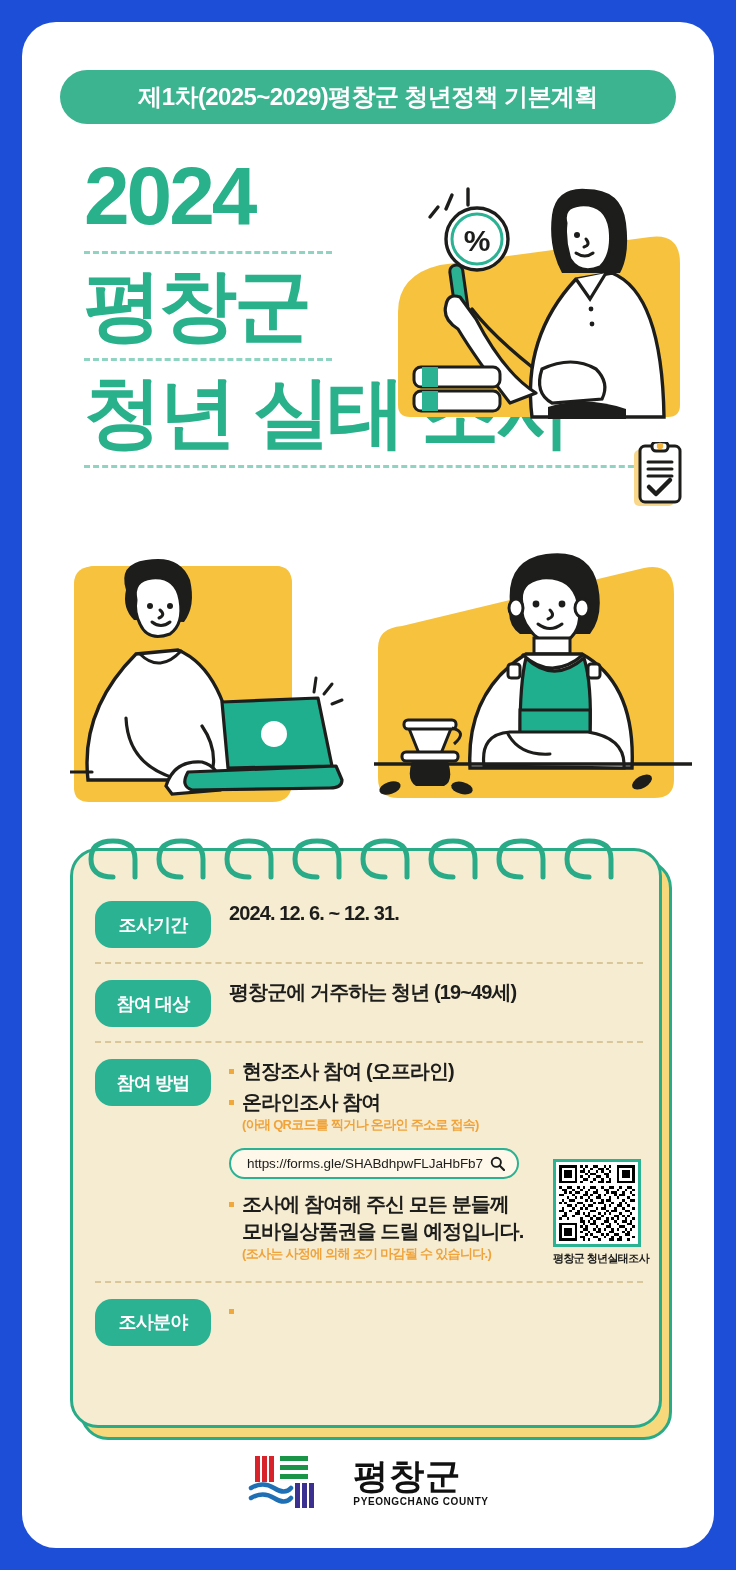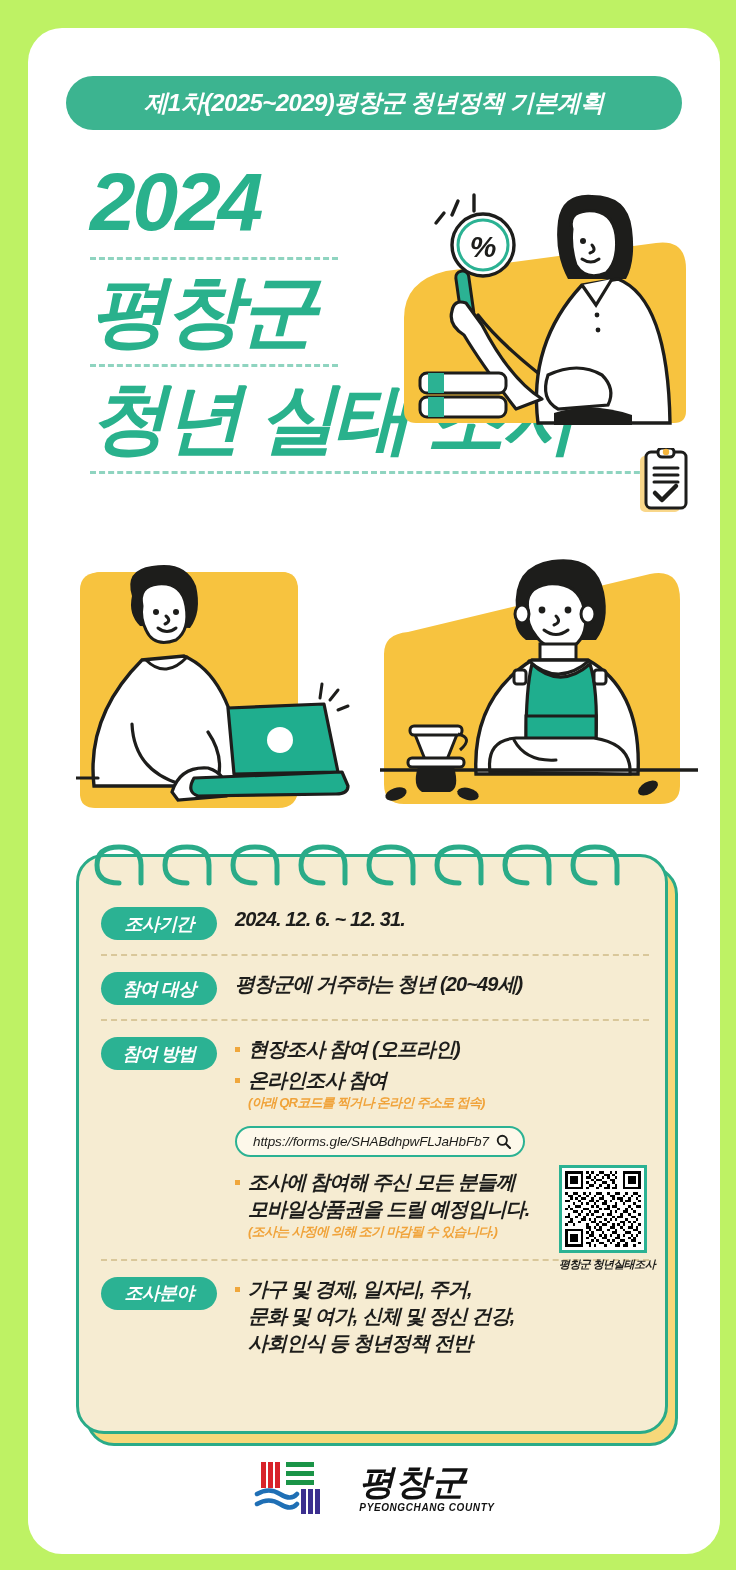--- a/index.html
+++ b/index.html
@@ -5,23 +5,22 @@
   * { box-sizing: border-box; margin: 0; padding: 0; }
   html, body {
     width: 736px; height: 1570px;
     font-family: "Liberation Sans", sans-serif;
     background: #2bb293;
     overflow: hidden;
   }
   #poster {
     position: relative;
     width: 736px; height: 1570px;
-    background: #bef264;
-    padding: 28px;
-    font-style: italic;
+    background: #1d4ed8;
+    padding: 22px;
   }
   #panel {
     position: relative;
     width: 692px; height: 1526px;
     background: #ffffff;
     border-radius: 34px;
     overflow: hidden;
   }
 
   
@@ -99,21 +98,21 @@
 
   
   .rows {
     position: absolute; left: 0; top: 34px;
     width: 592px; padding: 0 22px;
   }
   .row { display: flex; align-items: flex-start; padding: 14px 0 14px 0; }
   .row + .row { border-top: 2px dashed #d9c79a; }
   .pill {
     flex: 0 0 auto;
-    min-width: 116px; height: 33px;
+    min-width: 116px; height: 47px;
     background: #2bb293;
     border-radius: 17px;
     display: flex; align-items: center; justify-content: center;
     color: #ffffff; font-size: 18px; font-weight: bold;
     letter-spacing: -0.8px; white-space: nowrap;
     padding: 0 12px;
     margin-top: 2px;
   }
   .rowbody { margin-left: 18px; flex: 1 1 auto; padding-top: 1px; }
   .maintext {
@@ -338,21 +337,21 @@
           <div class="row">
             <div class="pill">조사기간</div>
             <div class="rowbody">
               <div class="maintext">2024. 12. 6. ~ 12. 31.</div>
             </div>
           </div>
 
           <div class="row">
             <div class="pill">참여 대상</div>
             <div class="rowbody">
-              <div class="maintext">평창군에 거주하는 청년 (20~49세)</div>
+              <div class="maintext">평창군에 거주하는 청년 (19~49세)</div>
             </div>
           </div>
 
           <div class="row">
             <div class="pill">참여 방법</div>
             <div class="rowbody">
 
               <div class="bullet-line">
                 <span class="bdot"></span>
                 <span class="maintext">현장조사 참여 (오프라인)</span>
@@ -385,25 +384,20 @@
                 </span>
               </div>
             </div>
           </div>
 
           <div class="row">
             <div class="pill">조사분야</div>
             <div class="rowbody">
               <div class="bullet-line">
                 <span class="bdot"></span>
-                <span>
-                  <div class="maintext">가구 및 경제, 일자리, 주거,</div>
-                  <div class="maintext">문화 및 여가, 신체 및 정신 건강,</div>
-                  <div class="maintext">사회인식 등 청년정책 전반</div>
-                </span>
               </div>
             </div>
           </div>
 
         </div>
 
         <div class="qr-wrap">
           <div class="qr-box">
             <svg viewBox="0 0 29 29" shape-rendering="crispEdges">
               <rect width="29" height="29" fill="#ffffff"></rect>

